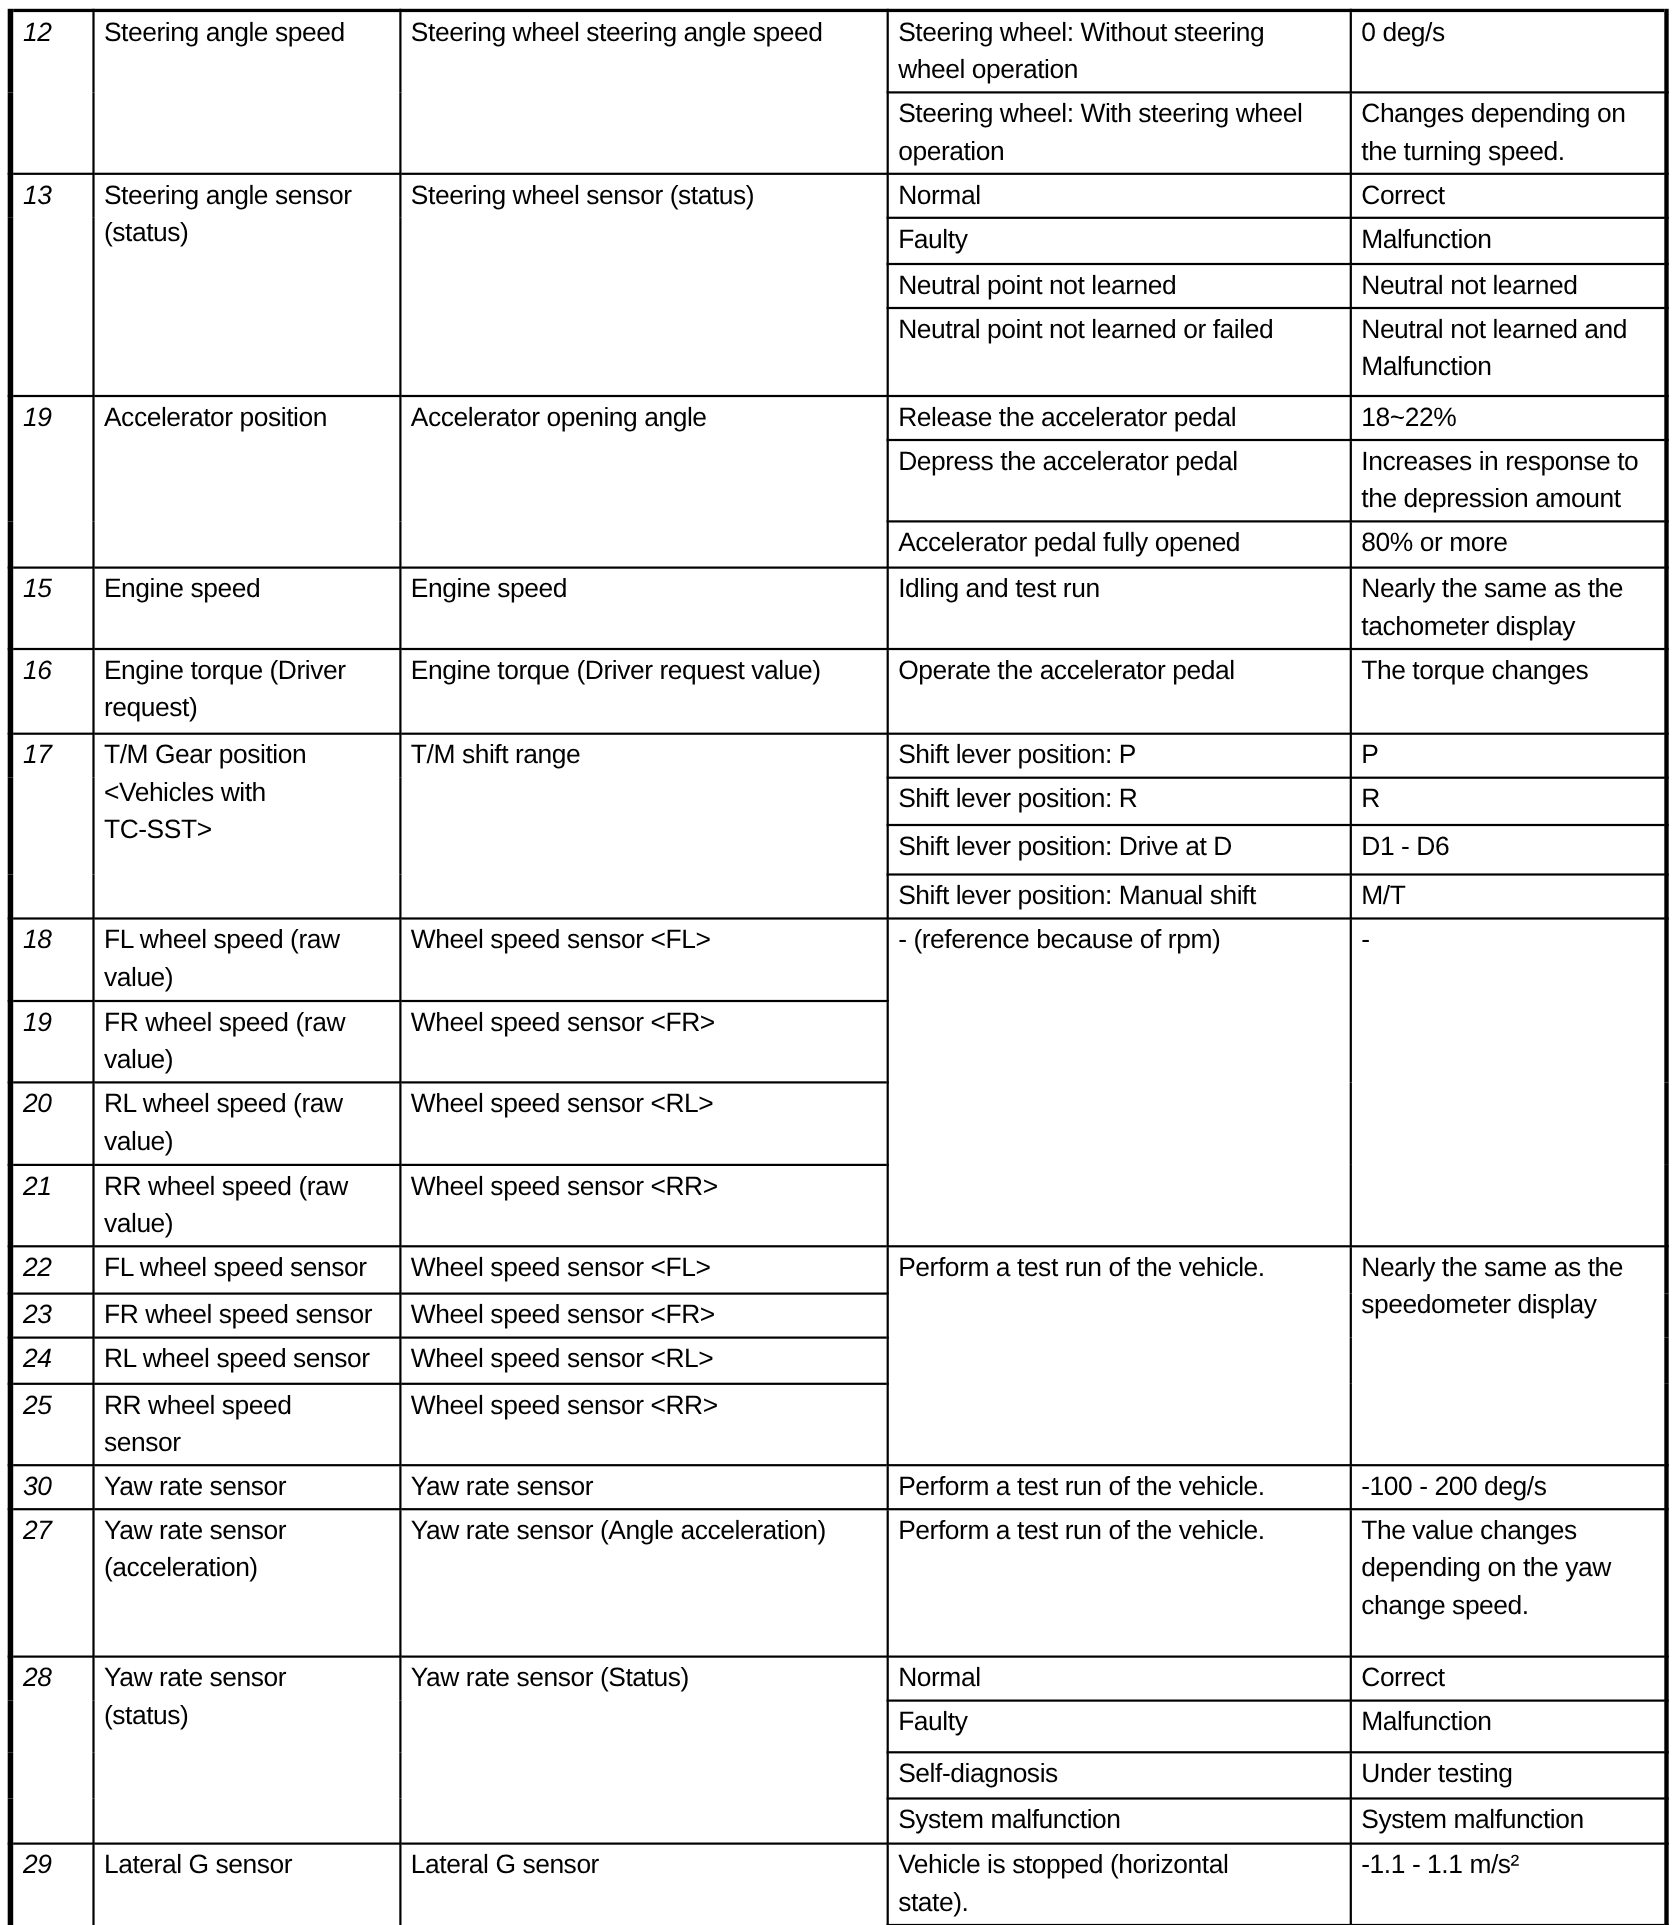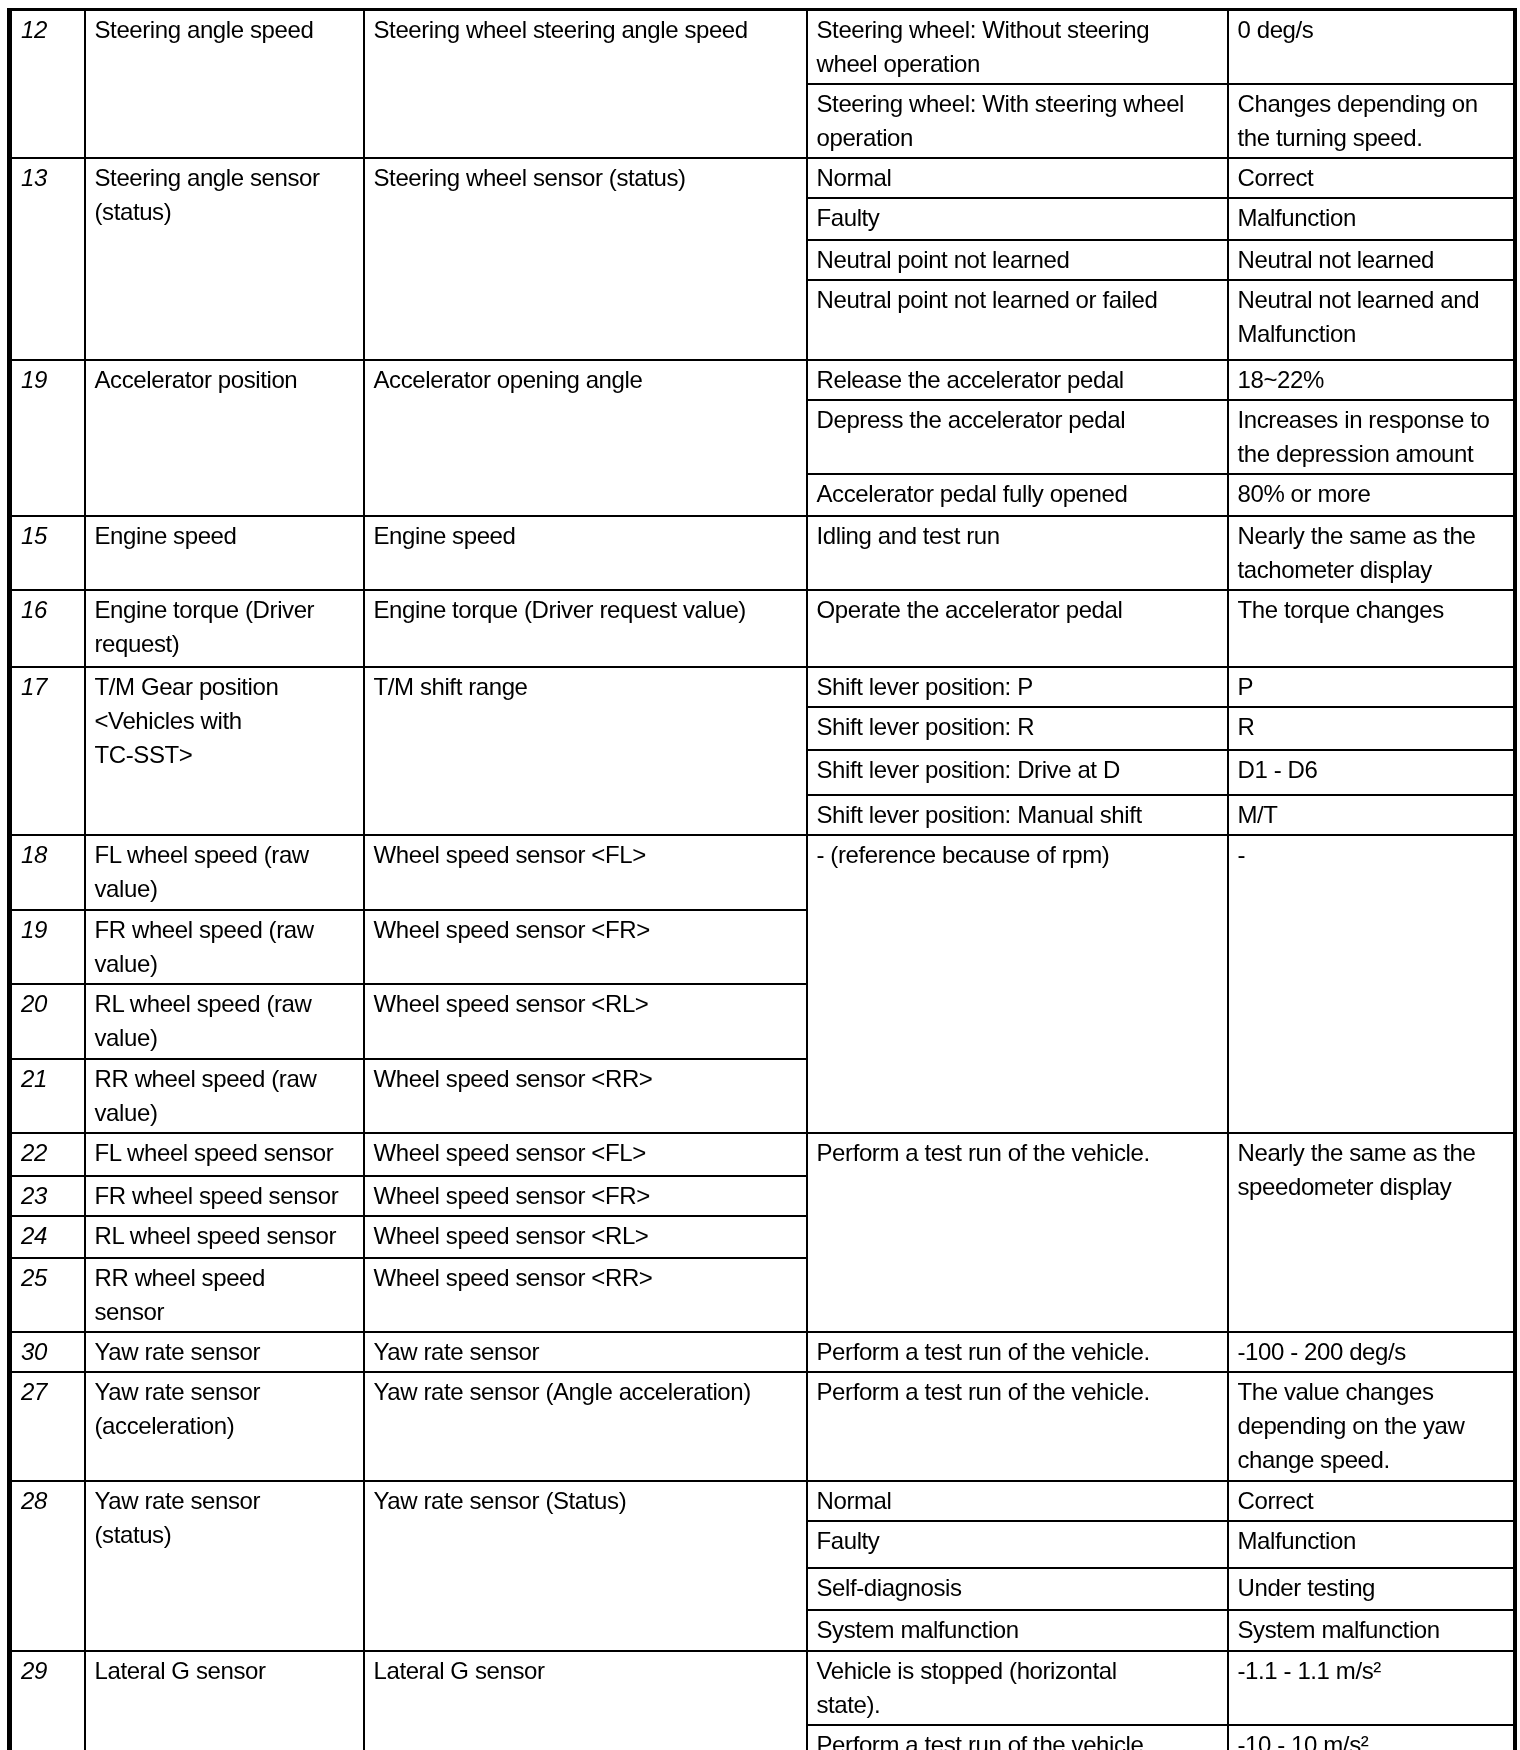--- a/index.html
+++ b/index.html
@@ -200,21 +200,21 @@
       </tr>
 
       <tr style="height:40px">
         <td class="c-no">30</td>
         <td class="c-item">Yaw rate sensor</td>
         <td class="c-desc">Yaw rate sensor</td>
         <td class="c-cond">Perform a test run of the vehicle.</td>
         <td class="c-val">-100 - 200 deg/s</td>
       </tr>
 
-      <tr style="height:109px">
+      <tr style="height:134px">
         <td class="c-no">27</td>
         <td class="c-item">Yaw rate sensor
 (acceleration)</td>
         <td class="c-desc">Yaw rate sensor (Angle acceleration)</td>
         <td class="c-cond">Perform a test run of the vehicle.</td>
         <td class="c-val">The value changes
 depending on the yaw
 change speed.</td>
       </tr>
 

